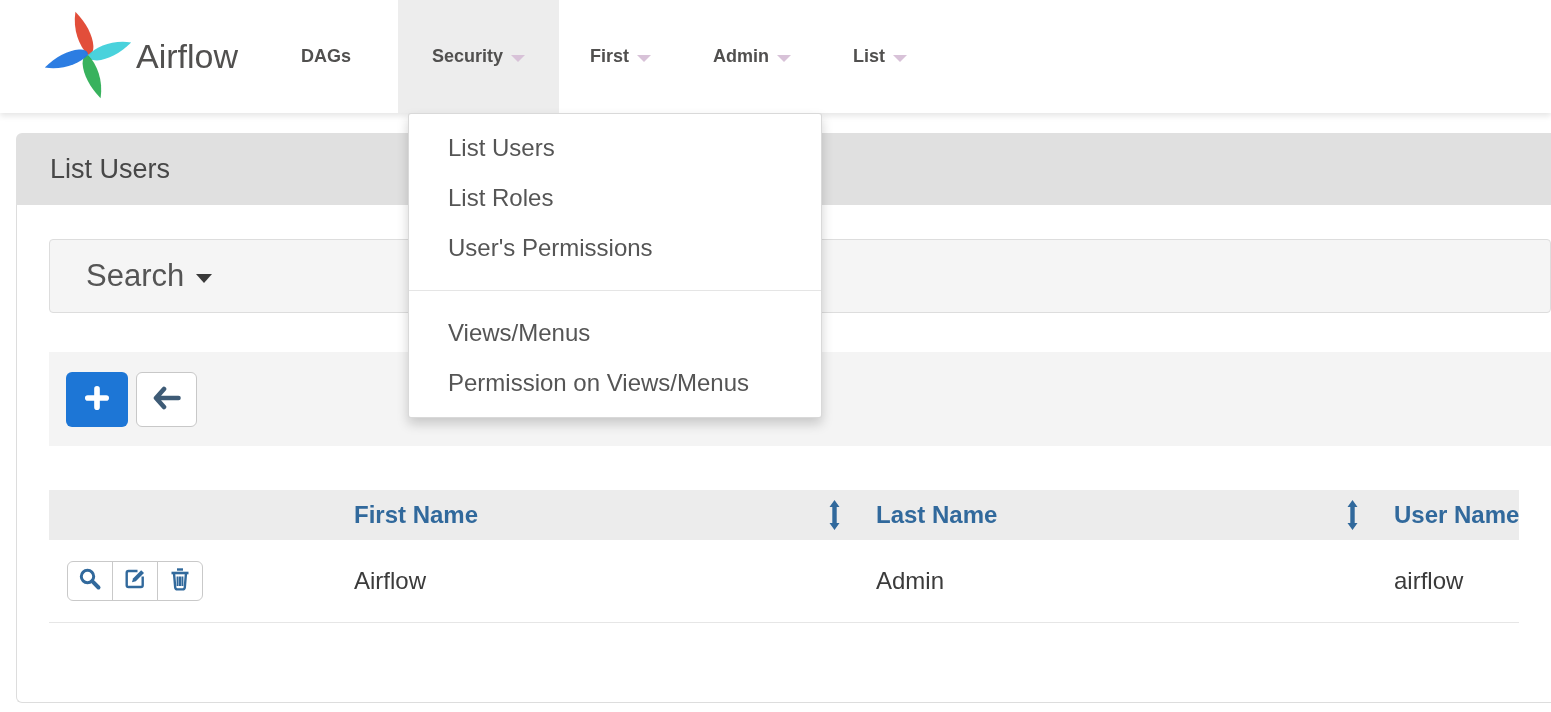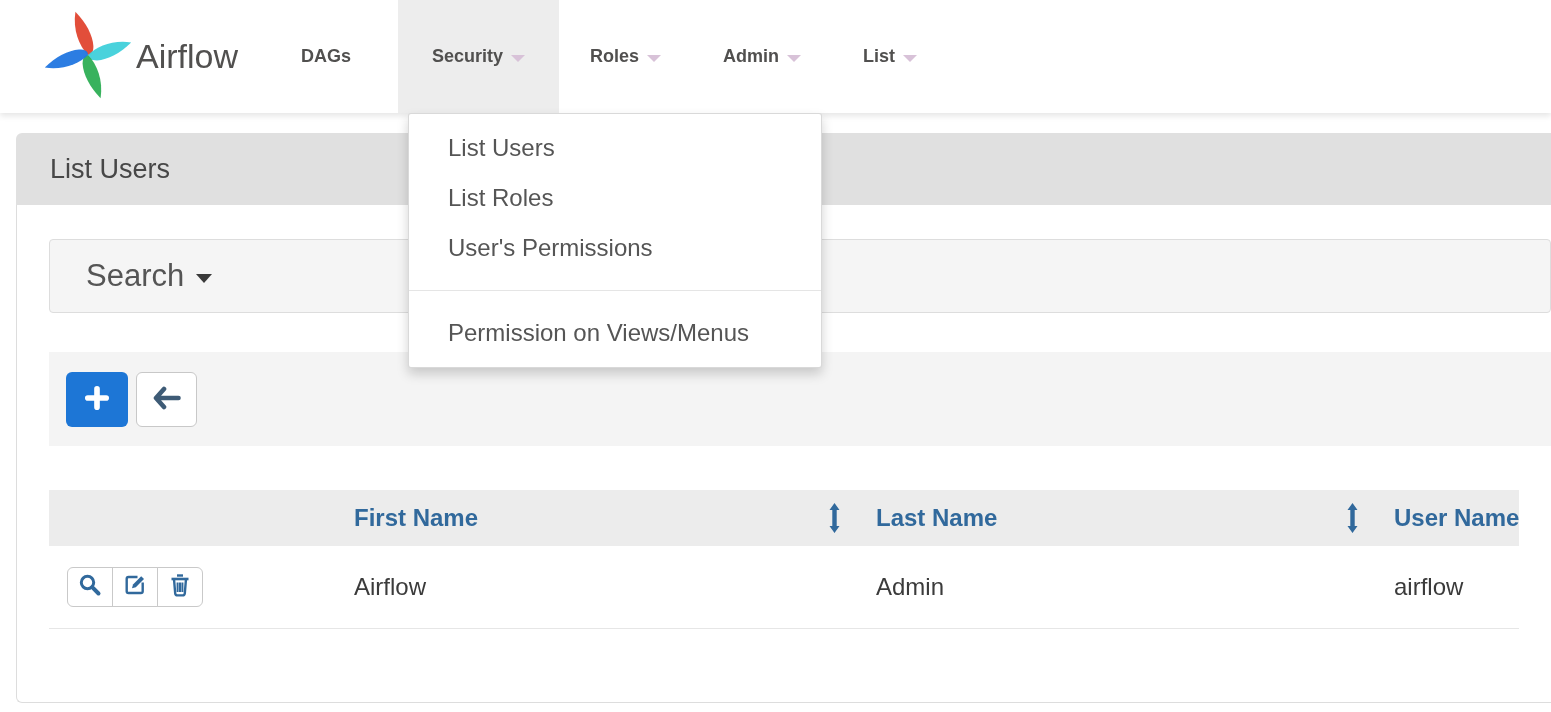--- a/index.html
+++ b/index.html
@@ -55,21 +55,21 @@
   .btn-add { position:absolute; left:17px; top:20px; width:62px; height:55px;
              background:#1d76d6; border:none; border-radius:6px; cursor:pointer;
              display:flex; align-items:center; justify-content:center; }
   .btn-back { position:absolute; left:87px; top:20px; width:61px; height:55px;
               background:#fff; border:1px solid #c8c8c8; border-radius:6px; cursor:pointer;
               display:flex; align-items:center; justify-content:center; }
 
   
   .users-table { position:absolute; left:32px; right:0; top:285px;
                  border-collapse:collapse; table-layout:fixed; width:auto; }
-  .users-table th { height:56px; background:#ececec; font-size:24px; font-weight:bold;
+  .users-table th { height:50px; background:#ececec; font-size:24px; font-weight:bold;
                     color:#31699c; text-align:left; padding:0 0 0 25px;
                     position:relative; cursor:pointer; }
   .users-table td { height:82px; font-size:24px; color:#3b3b3b;
                     border-bottom:1px solid #e6e6e6; padding:0 0 0 25px;
                     background:#fff; }
   .users-table td.actions-cell { padding-left:18px; }
   .sort-icon { position:absolute; right:9px; top:50%; transform:translateY(-50%);
                line-height:0; }
   .row-actions { display:inline-flex; }
   .row-action-btn { width:46px; height:40px; background:#fff; border:1px solid #c9c9c9;
@@ -99,21 +99,21 @@
     </div>
     <nav class="nav">
       <a class="nav-item">
         <span>DAGs</span>
       </a>
       <a class="nav-item active">
         <span>Security</span>
         <span class="nav-caret"></span>
       </a>
       <a class="nav-item">
-        <span>Roles</span>
+        <span>First</span>
         <span class="nav-caret"></span>
       </a>
       <a class="nav-item">
         <span>Admin</span>
         <span class="nav-caret"></span>
       </a>
       <a class="nav-item">
         <span>List</span>
         <span class="nav-caret"></span>
       </a>
@@ -217,16 +217,17 @@
         </tr>
       </tbody>
     </table>
   </div>
 
   <div class="dropdown">
     <a class="menu-item">List Users</a>
     <a class="menu-item">List Roles</a>
     <a class="menu-item">User's Permissions</a>
     <div class="menu-divider"></div>
+    <a class="menu-item">Views/Menus</a>
     <a class="menu-item">Permission on Views/Menus</a>
   </div>
 
 </div>
 
 </body></html>

